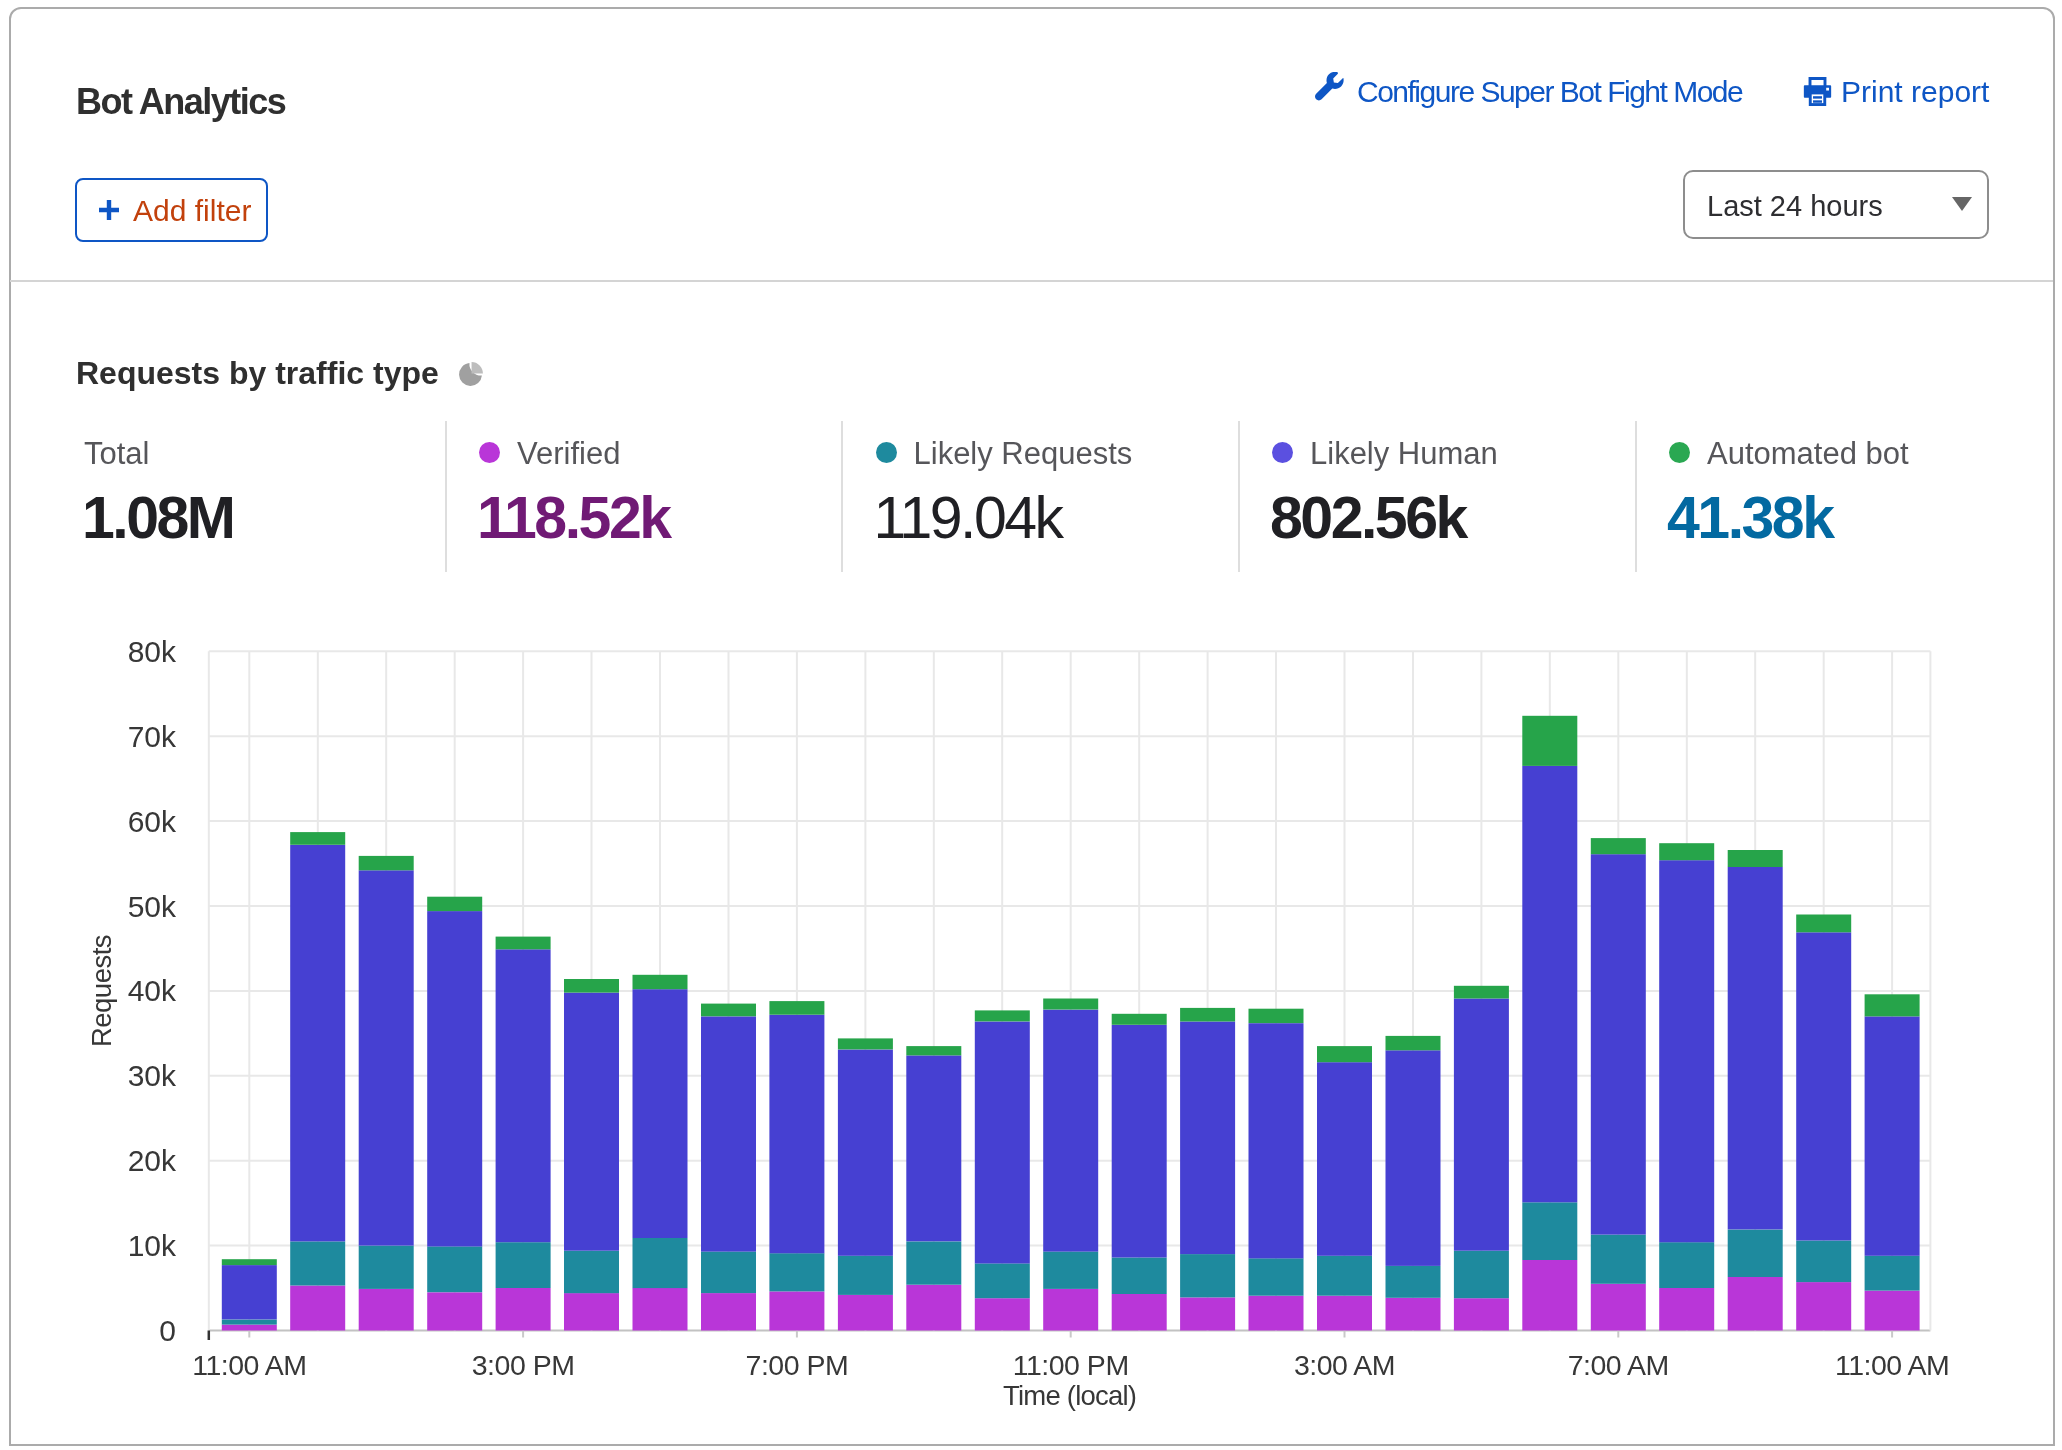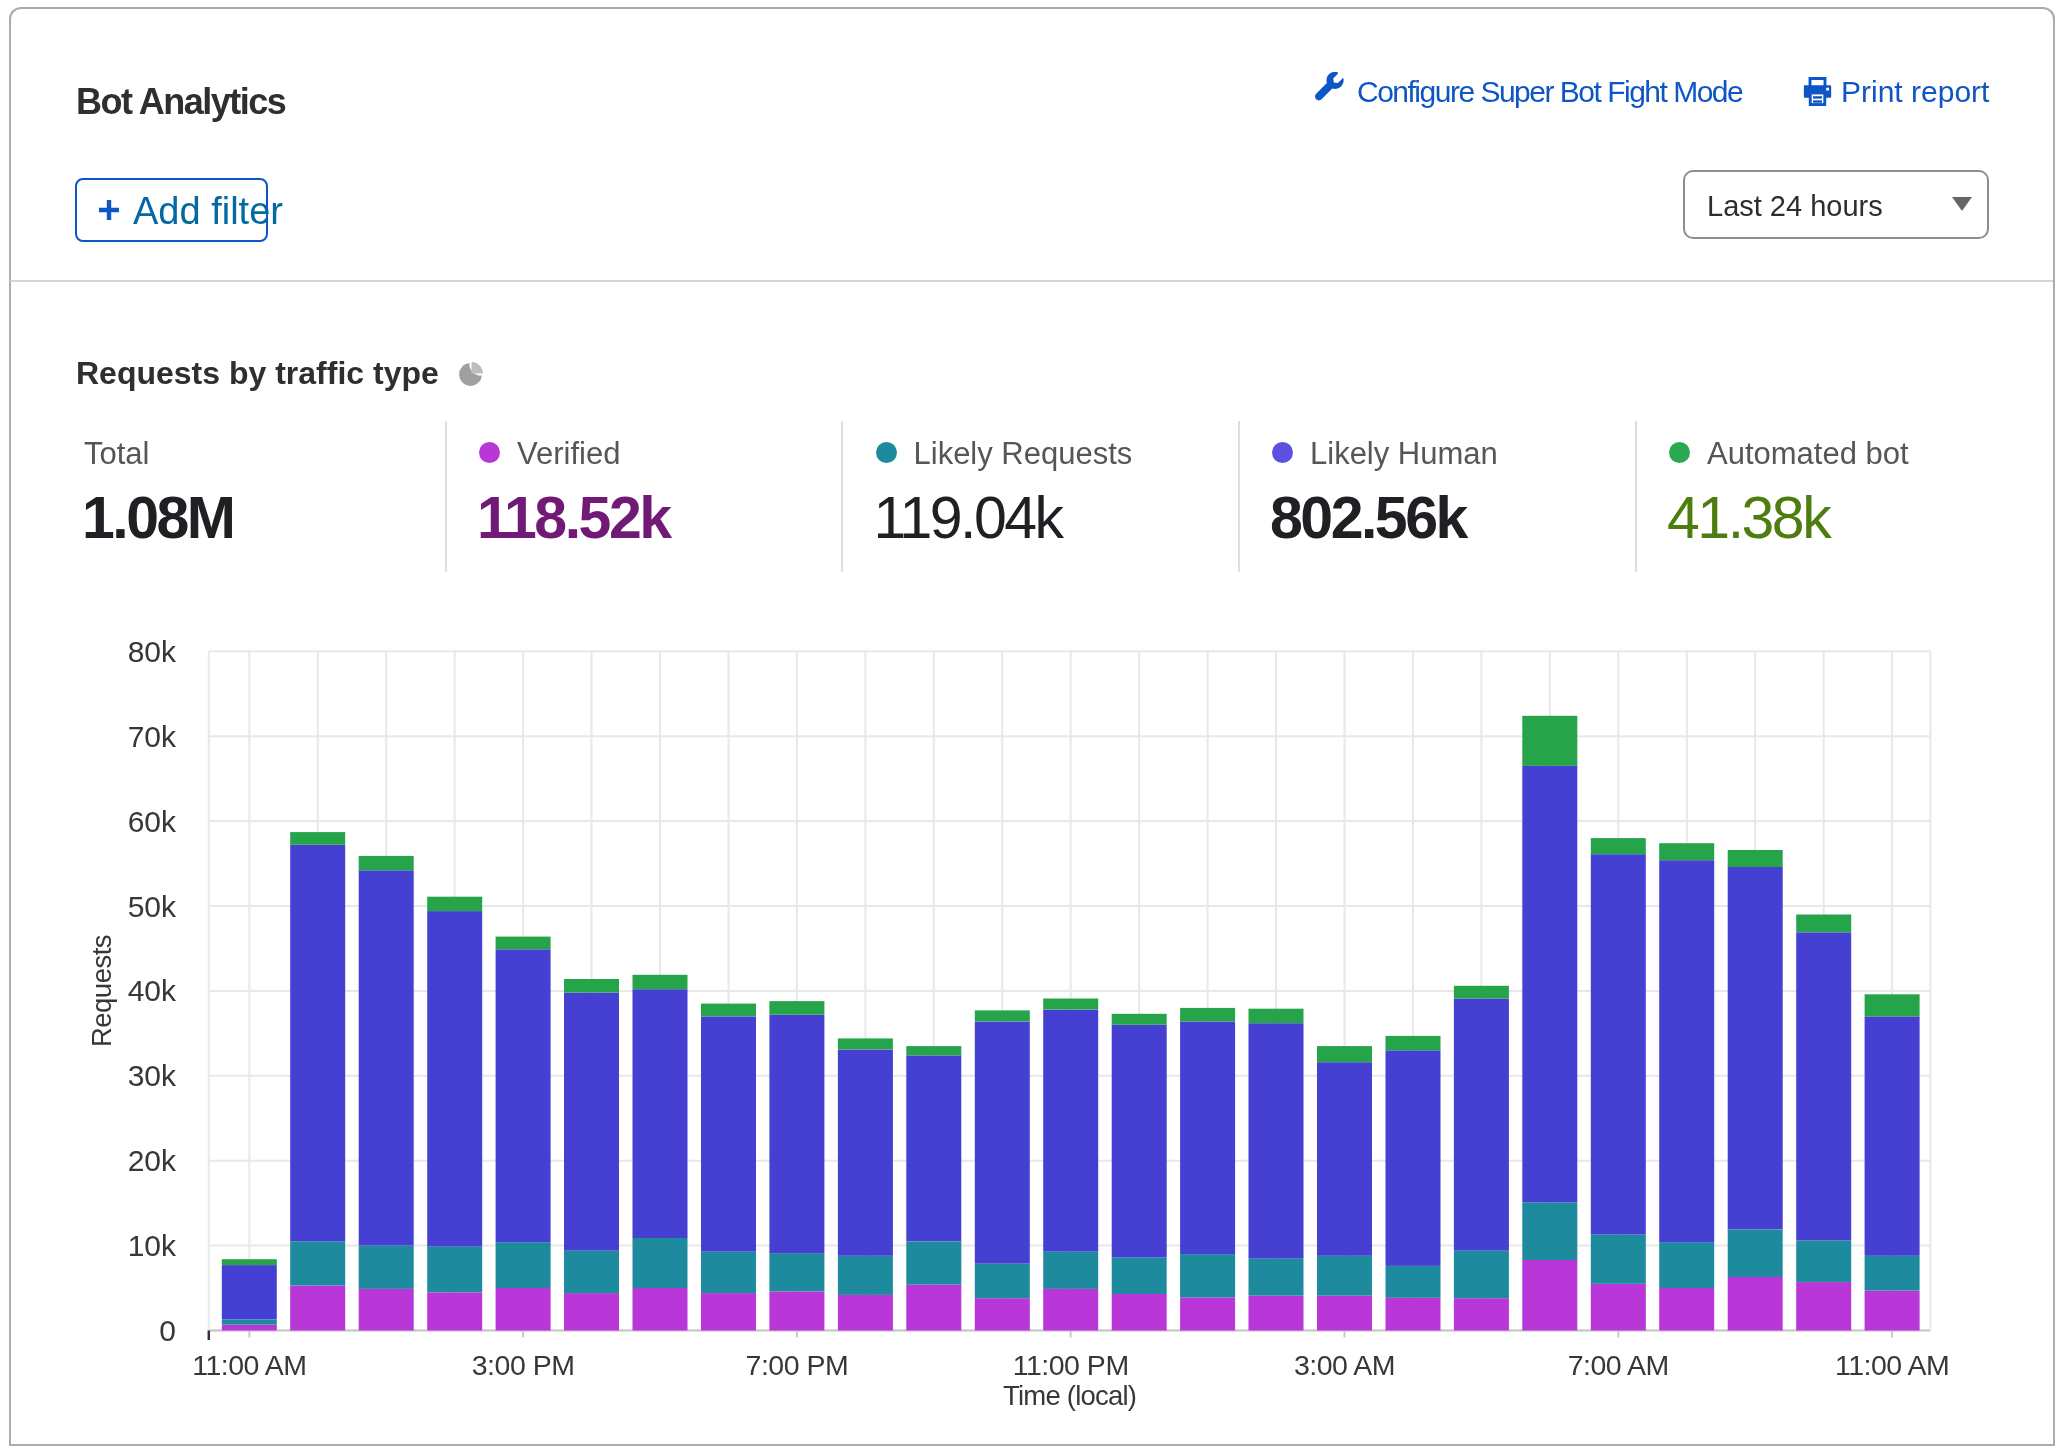--- a/index.html
+++ b/index.html
@@ -22,21 +22,21 @@
 <rect x="6" y="13.2" width="12" height="9.6" fill="#fff" stroke="#0e56c5" stroke-width="2.4"></rect>
 <rect x="8.3" y="15.9" width="7.4" height="2" fill="#0e56c5"></rect>
 <rect x="8.3" y="19.3" width="7.4" height="2" fill="#0e56c5"></rect>
 </svg>
 <div class="abs" style="left:1841px;top:77px;font-size:30px;line-height:30px;color:#0e56c5">Print report</div>
 
 <div class="abs" style="left:75px;top:178px;width:193px;height:64px;border:2.5px solid #0e56c5;border-radius:8px"></div>
 <svg class="abs" style="left:98px;top:199px" width="22" height="22" viewBox="0 0 22 22">
     <path stroke="#0e56c5" stroke-width="4.4" d="M11 1v20M1 11h20"></path>
   </svg>
-<div class="abs" style="left:133px;top:196px;font-size:38px;line-height:30px;color:#0369a1">Add filter</div>
+<div class="abs" style="left:133px;top:196px;font-size:30px;line-height:30px;color:#c2410c">Add filter</div>
 
 <div class="abs" style="left:1683px;top:170px;width:306px;height:69px;border:2px solid #8d8d8d;border-radius:10px"></div>
 <div class="abs" style="left:1707px;top:192px;font-size:29px;line-height:29px;color:#2e2e31">Last 24 hours</div>
 <svg class="abs" style="left:1952px;top:197px" width="20" height="14" viewBox="0 0 20 14">
     <path fill="#666" d="M0 0h20L10 14z"></path>
   </svg>
 
 <div class="abs" style="left:76px;top:357px;font-size:32px;line-height:32px;font-weight:700;color:#2f2f2f">Requests by traffic type</div>
 <svg class="abs" style="left:458px;top:362px" width="25" height="25" viewBox="0 0 24 24">
 <path fill="#a0a0a0" d="M11 1.05A11 11 0 1 0 22.95 13 11 11 0 0 1 11 1.05z"></path>
@@ -53,21 +53,21 @@
 <div style="position:absolute;left:517px;top:438px;font-size:31px;line-height:31px;color:#56565a">Verified</div>
 <div style="position:absolute;left:477px;top:489px;font-size:59px;line-height:59px;font-weight:700;letter-spacing:-2.5px;color:#701a75">118.52k</div>
 <div style="position:absolute;left:875.5px;top:442px;width:21px;height:21px;border-radius:50%;background:#1e8a9e"></div>
 <div style="position:absolute;left:913.5px;top:438px;font-size:31px;line-height:31px;color:#56565a">Likely Requests</div>
 <div style="position:absolute;left:873.5px;top:489px;font-size:59px;line-height:59px;font-weight:400;letter-spacing:-2.5px;color:#202024">119.04k</div>
 <div style="position:absolute;left:1272px;top:442px;width:21px;height:21px;border-radius:50%;background:#5b50e0"></div>
 <div style="position:absolute;left:1310px;top:438px;font-size:31px;line-height:31px;color:#56565a">Likely Human</div>
 <div style="position:absolute;left:1270px;top:489px;font-size:59px;line-height:59px;font-weight:700;letter-spacing:-2.5px;color:#202024">802.56k</div>
 <div style="position:absolute;left:1669px;top:442px;width:21px;height:21px;border-radius:50%;background:#2aa852"></div>
 <div style="position:absolute;left:1707px;top:438px;font-size:31px;line-height:31px;color:#56565a">Automated bot</div>
-<div style="position:absolute;left:1667px;top:489px;font-size:59px;line-height:59px;font-weight:400;letter-spacing:-2.5px;color:#4d7c0f">41.38k</div>
+<div style="position:absolute;left:1667px;top:489px;font-size:59px;line-height:59px;font-weight:700;letter-spacing:-2.5px;color:#0369a1">41.38k</div>
 
 <svg style="position:absolute;left:0;top:600px" width="2062" height="850" viewBox="0 600 2062 850">
 <line x1="208.8" y1="1330.5" x2="1930.4" y2="1330.5" stroke="#c2c2c2" stroke-width="2"></line>
 <line x1="208.8" y1="1245.6" x2="1930.4" y2="1245.6" stroke="#e8e8e8" stroke-width="2"></line>
 <line x1="208.8" y1="1160.7" x2="1930.4" y2="1160.7" stroke="#e8e8e8" stroke-width="2"></line>
 <line x1="208.8" y1="1075.8" x2="1930.4" y2="1075.8" stroke="#e8e8e8" stroke-width="2"></line>
 <line x1="208.8" y1="990.9" x2="1930.4" y2="990.9" stroke="#e8e8e8" stroke-width="2"></line>
 <line x1="208.8" y1="906.0" x2="1930.4" y2="906.0" stroke="#e8e8e8" stroke-width="2"></line>
 <line x1="208.8" y1="821.1" x2="1930.4" y2="821.1" stroke="#e8e8e8" stroke-width="2"></line>
 <line x1="208.8" y1="736.2" x2="1930.4" y2="736.2" stroke="#e8e8e8" stroke-width="2"></line>

